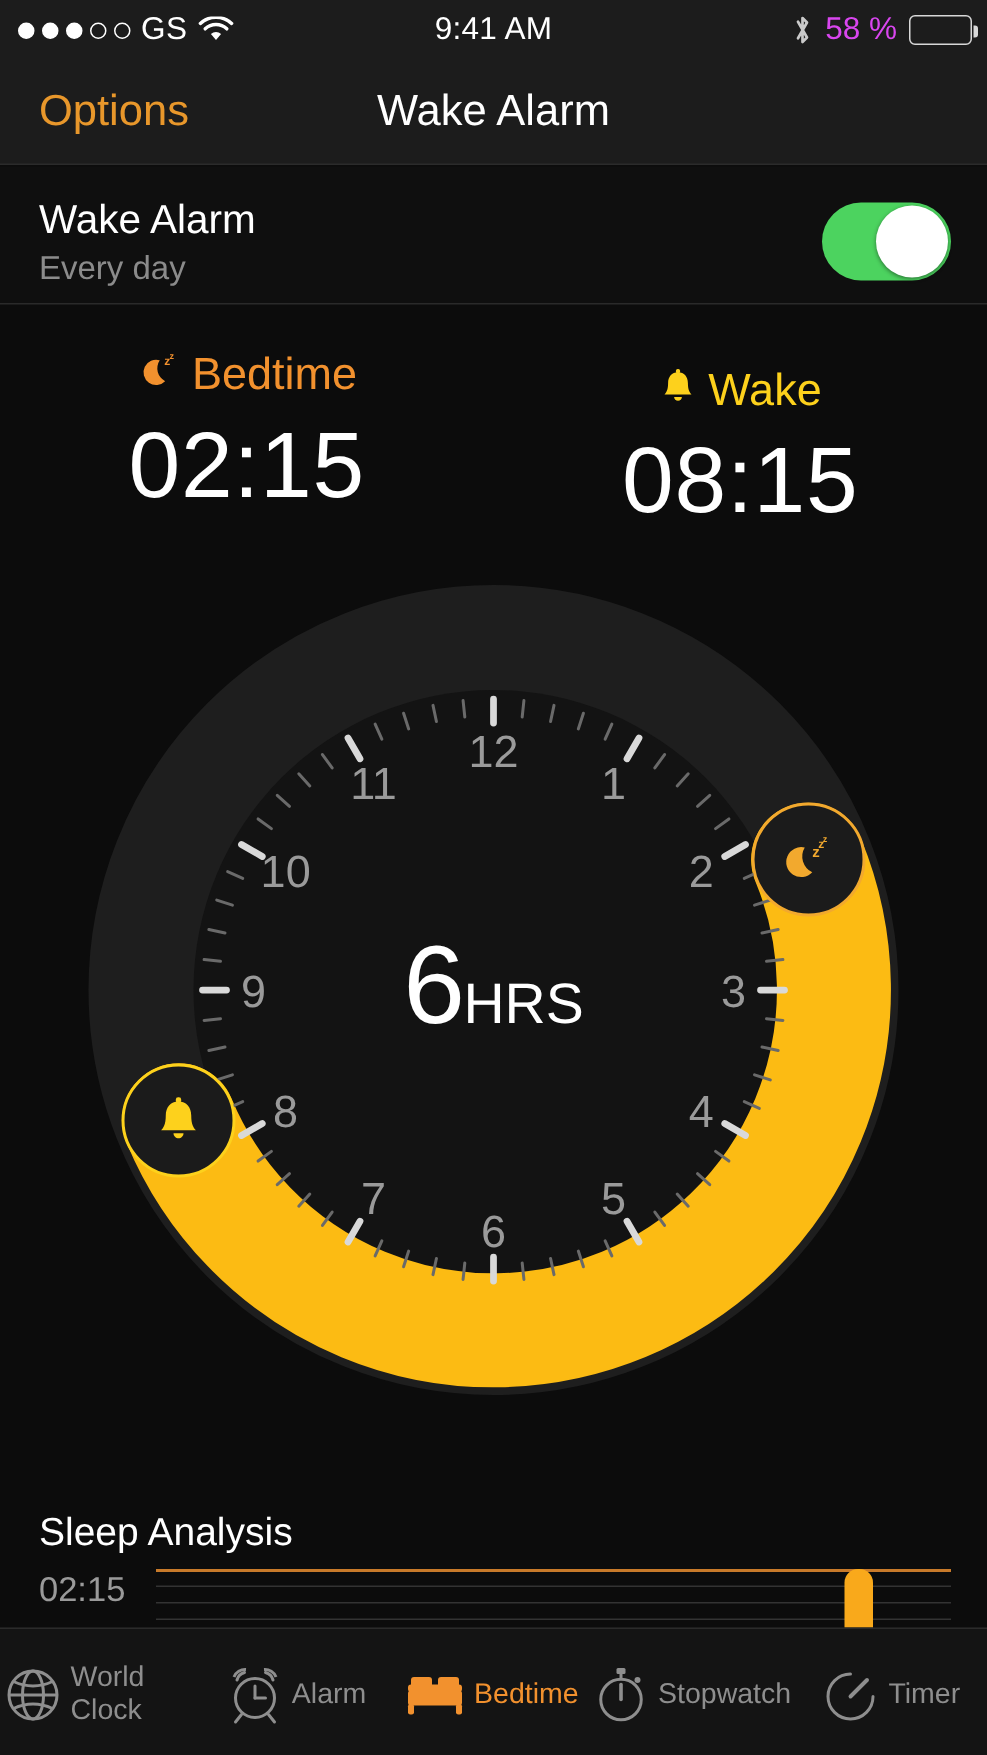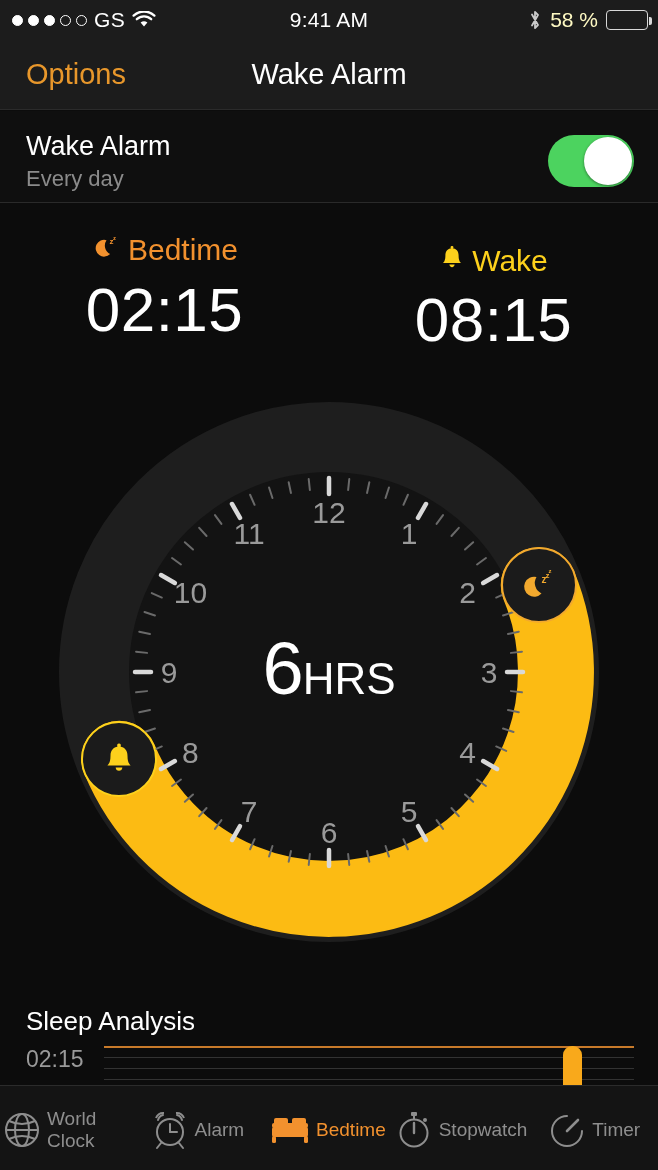--- a/index.html
+++ b/index.html
@@ -24,21 +24,21 @@
   .dot{ width:11px; height:11px; border-radius:50%; border:1.6px solid #fff; }
   .dot.on{ background:#fff; }
   .carrier{ font-size:21px; color:#fff; letter-spacing:.3px; }
   .wifi{ width:24px; height:18px; position:relative; }
   .clocktime{
     position:absolute; left:0; width:658px; text-align:center;
     font-size:21px; color:#fff; letter-spacing:.2px;
   }
   .sb-right{ position:absolute; right:10px; display:flex; align-items:center; gap:8px; }
   .bt{ width:14px; height:22px; }
-  .batt-pct{ font-size:21px; color:#fef9c3; }
+  .batt-pct{ font-size:21px; color:#d946ef; }
   .batt{
     width:42px; height:20px; border:1.8px solid #d8d8d8; border-radius:4px;
     position:relative; padding:2px;
   }
   .batt::after{
     content:""; position:absolute; right:-5px; top:6px;
     width:3px; height:8px; background:#d8d8d8; border-radius:0 2px 2px 0;
   }
   .batt-fill{ height:100%; background:#fff; border-radius:2px; }
 
@@ -89,34 +89,34 @@
   }
   .tlabel.bed{ color:#f2912e; }
   .tlabel.wake{ color:#fdd11c;margin-top:12px; }
   .tvalue{
     margin-top:12px; font-size:62px; color:#fff; font-weight:300;
     letter-spacing:0.5px; line-height:1;
   }
 
   
   .dial-wrap{
-    position:absolute; left:0; top:372px; width:658px; height:600px;
+    position:absolute; left:0; top:360px; width:658px; height:600px;
   }
   .dial-svg{ position:absolute; left:0; top:0; }
   .center-label{
     position:absolute; left:0; top:0; width:658px; height:600px;
     display:flex; align-items:center; justify-content:center;
     pointer-events:none;
   }
   .center-inner{
     transform:translate(0px,-3px);
     display:flex; align-items:baseline; color:#fff;
   }
   .hrs-num{ font-size:74px; font-weight:300; line-height:1; letter-spacing:-1px; }
-  .hrs-unit{ font-size:44px; font-weight:400; line-height:1; letter-spacing:0px; }
+  .hrs-unit{ font-size:38px; font-weight:400; line-height:1; letter-spacing:0px; }
 
   
   .handle{
     position:absolute; width:76px; height:76px; border-radius:50%;
     background:#1b1b1b; display:flex; align-items:center; justify-content:center;
   }
   .handle.bed{ border:2px solid #f2a92e; }
   .handle.wake{ border:2px solid #fdd11c; }
 
   

